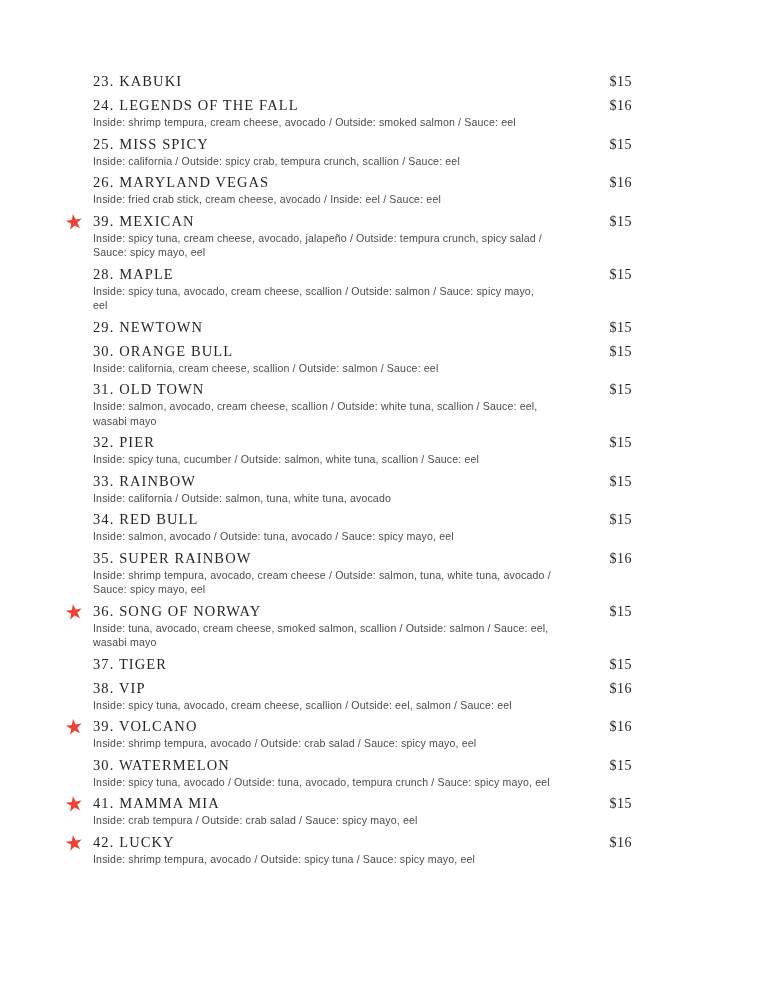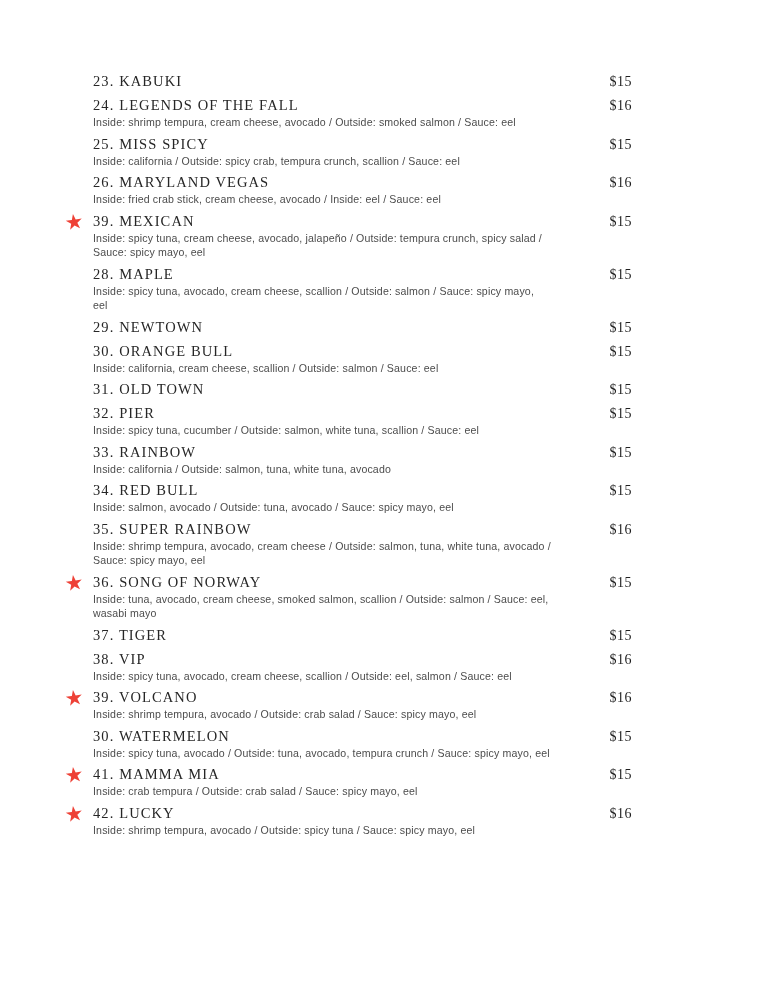--- a/index.html
+++ b/index.html
@@ -136,20 +136,21 @@
     </div>
     <div class="item-description">Inside: california, cream cheese, scallion / Outside: salmon / Sauce: eel</div>
   </div>
 
   <div class="menu-item">
 
     <div class="item-header">
       <span class="item-title"><span>31.</span> <span>OLD TOWN</span></span>
       <span class="item-price">$15</span>
     </div>
+    <div class="item-description">Inside: salmon, avocado, cream cheese, scallion / Outside: white tuna, scallion / Sauce: eel, wasabi mayo</div>
   </div>
 
   <div class="menu-item">
 
     <div class="item-header">
       <span class="item-title"><span>32.</span> <span>PIER</span></span>
       <span class="item-price">$15</span>
     </div>
     <div class="item-description">Inside: spicy tuna, cucumber / Outside: salmon, white tuna, scallion / Sauce: eel</div>
   </div>

